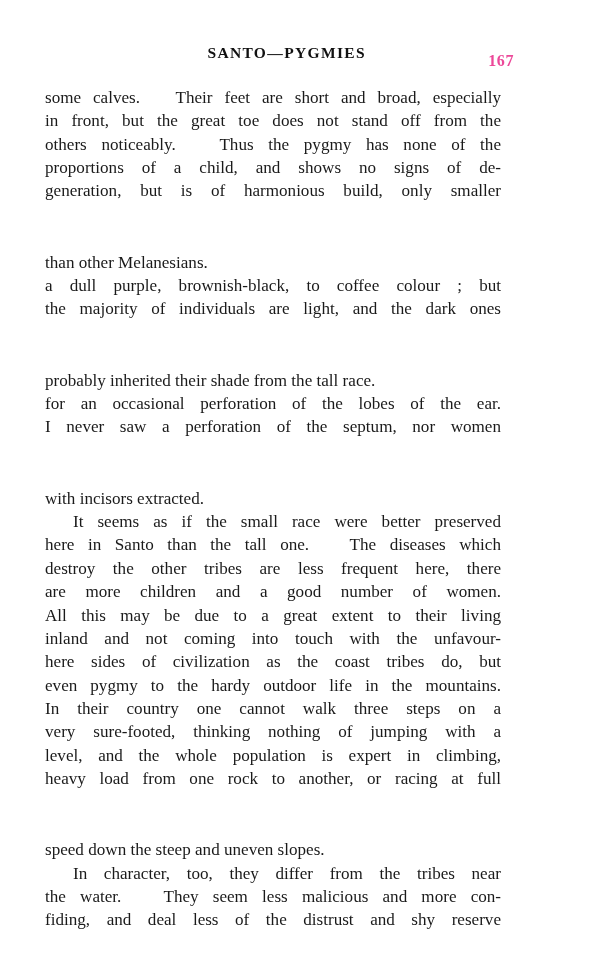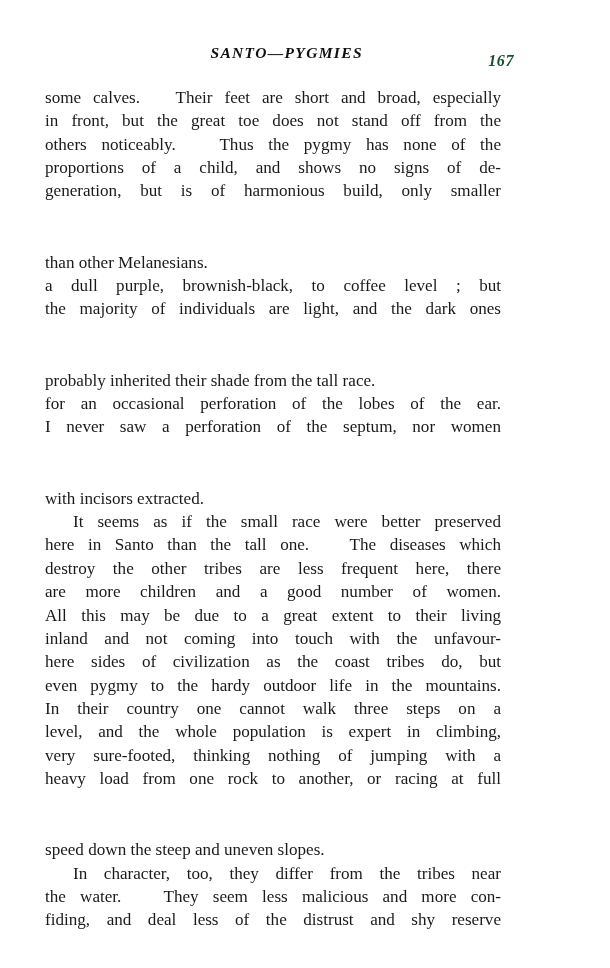--- a/index.html
+++ b/index.html
@@ -27,39 +27,38 @@
   
   .running-head {
     position: absolute;
     left: 58px;
     top: 44px;
     width: 456px;
     height: 26px;
     display: flex;
     align-items: baseline;
     justify-content: center;
-    font-style: italic;
   }
   .head-title {
     font-size: 15.5px;
     letter-spacing: 1.35px;
     font-weight: 700;
     white-space: nowrap;
     text-indent: 1.35px;
     color: #111111;
   }
   .folio {
     position: absolute;
     right: 0;
     bottom: 0;
     font-size: 16px;
     font-weight: 700;
     letter-spacing: 0.6px;
     font-variant-numeric: oldstyle-nums;
-    color: #14532d;
+    color: #ec4899;
   }
 
   
   .textblock {
     position: absolute;
     left: 45px;
     top: 86px;
     width: 456px;
   }
 
@@ -100,41 +99,41 @@
   <div class="textblock">
       <p class="para">
         <span class="ln">some calves.   Their feet are short and broad, especially</span>
         <span class="ln">in front, but the great toe does not stand off from the</span>
         <span class="ln">others noticeably.   Thus the pygmy has none of the</span>
         <span class="ln">proportions of a child, and shows no signs of de-</span>
         <span class="ln">generation, but is of harmonious build, only smaller</span>
         <span class="ln last">than other Melanesians.</span>
       </p>
       <p class="para">
-        <span class="ln">a dull purple, brownish-black, to coffee level ; but</span>
+        <span class="ln">a dull purple, brownish-black, to coffee colour ; but</span>
         <span class="ln">the majority of individuals are light, and the dark ones</span>
         <span class="ln last">probably inherited their shade from the tall race.</span>
       </p>
       <p class="para">
         <span class="ln">for an occasional perforation of the lobes of the ear.</span>
         <span class="ln">I never saw a perforation of the septum, nor women</span>
         <span class="ln last">with incisors extracted.</span>
       </p>
       <p class="para">
         <span class="ln ind">It seems as if the small race were better preserved</span>
         <span class="ln">here in Santo than the tall one.   The diseases which</span>
         <span class="ln">destroy the other tribes are less frequent here, there</span>
         <span class="ln">are more children and a good number of women.</span>
         <span class="ln">All this may be due to a great extent to their living</span>
         <span class="ln">inland and not coming into touch with the unfavour-</span>
         <span class="ln">here sides of civilization as the coast tribes do, but</span>
         <span class="ln">even pygmy to the hardy outdoor life in the mountains.</span>
         <span class="ln">In their country one cannot walk three steps on a</span>
+        <span class="ln">very sure-footed, thinking nothing of jumping with a</span>
         <span class="ln">level, and the whole population is expert in climbing,</span>
-        <span class="ln">very sure-footed, thinking nothing of jumping with a</span>
         <span class="ln">heavy load from one rock to another, or racing at full</span>
         <span class="ln last">speed down the steep and uneven slopes.</span>
       </p>
       <p class="para">
         <span class="ln ind">In character, too, they differ from the tribes near</span>
         <span class="ln">the water.   They seem less malicious and more con-</span>
         <span class="ln">fiding, and deal less of the distrust and shy reserve</span>
         <span class="ln last">of the average Melanesian.   They will laugh and</span>
       </p>
     </div>

